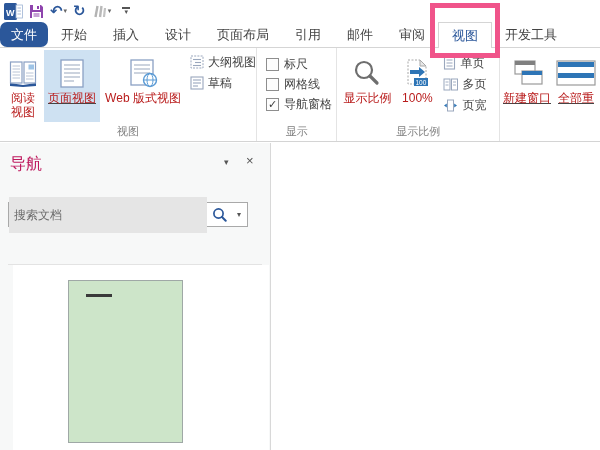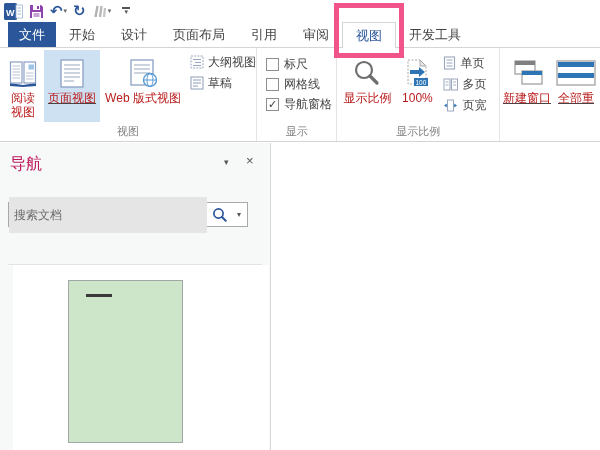--- a/index.html
+++ b/index.html
@@ -15,22 +15,22 @@
   .glyph-undo,.glyph-redo { font-family:"DejaVu Sans",sans-serif; color:#2b579a; font-size:15px;
     font-weight:bold; line-height:18px; }
   .mini-caret { font-size:7px; color:#666; margin-left:1px; }
   .qat-custom { display:flex; flex-direction:column; align-items:center; width:10px; margin-left:4px; }
   .qat-custom .bar { width:8px; height:0; border-top:2px solid #555; margin-bottom:0px; }
   .qat-custom .car { font-size:7px; color:#555; line-height:6px; }
 
   
   .tabrow { position:absolute; top:22px; left:0; width:600px; height:26px; background:#fff;
     border-bottom:1px solid #d5d5d5; display:flex; align-items:stretch; font-size:13px; }
-  .tab-file { width:48px; margin-left:8px; background:#2b579a; color:#fff;
-    display:flex; align-items:center; justify-content:center; }
+  .tab-file { width:48px; margin-left:0; background:#2b579a; color:#fff;
+    display:flex; align-items:center; justify-content:center;border-radius:7px; }
   .tab { padding:0 13px; display:flex; align-items:center; justify-content:center; color:#444;
     position:relative; white-space:nowrap;text-align:right; }
   .tab.active { background:#fff; color:#2b579a; border:1px solid #d5d5d5; border-bottom:none;
     margin-bottom:-1px; z-index:3; }
   .pink-box { position:absolute; left:-9px; right:-9px; top:-20px; bottom:-10px;
     border:5px solid #f0548a; z-index:10; pointer-events:none; }
 
   
   .ribbon { position:absolute; top:48px; left:0; width:600px; height:94px; background:#fff;
     border-bottom:1px solid #d4d4d4; display:flex; }
@@ -133,23 +133,25 @@
     </div>
     <div class="qat-custom">
       <span class="bar"></span>
         <span class="car">▾</span>
     </div>
   </div>
 
   <div class="tabrow">
     <div class="tab-file">文件</div>
     <div class="tab">开始</div>
+    <div class="tab">插入</div>
     <div class="tab">设计</div>
     <div class="tab">页面布局</div>
     <div class="tab">引用</div>
+    <div class="tab">邮件</div>
     <div class="tab">审阅</div>
     <div class="tab active">
       <span>视图</span>
       <div class="pink-box"></div>
     </div>
     <div class="tab">开发工具</div>
   </div>
 
   <div class="ribbon">
 

